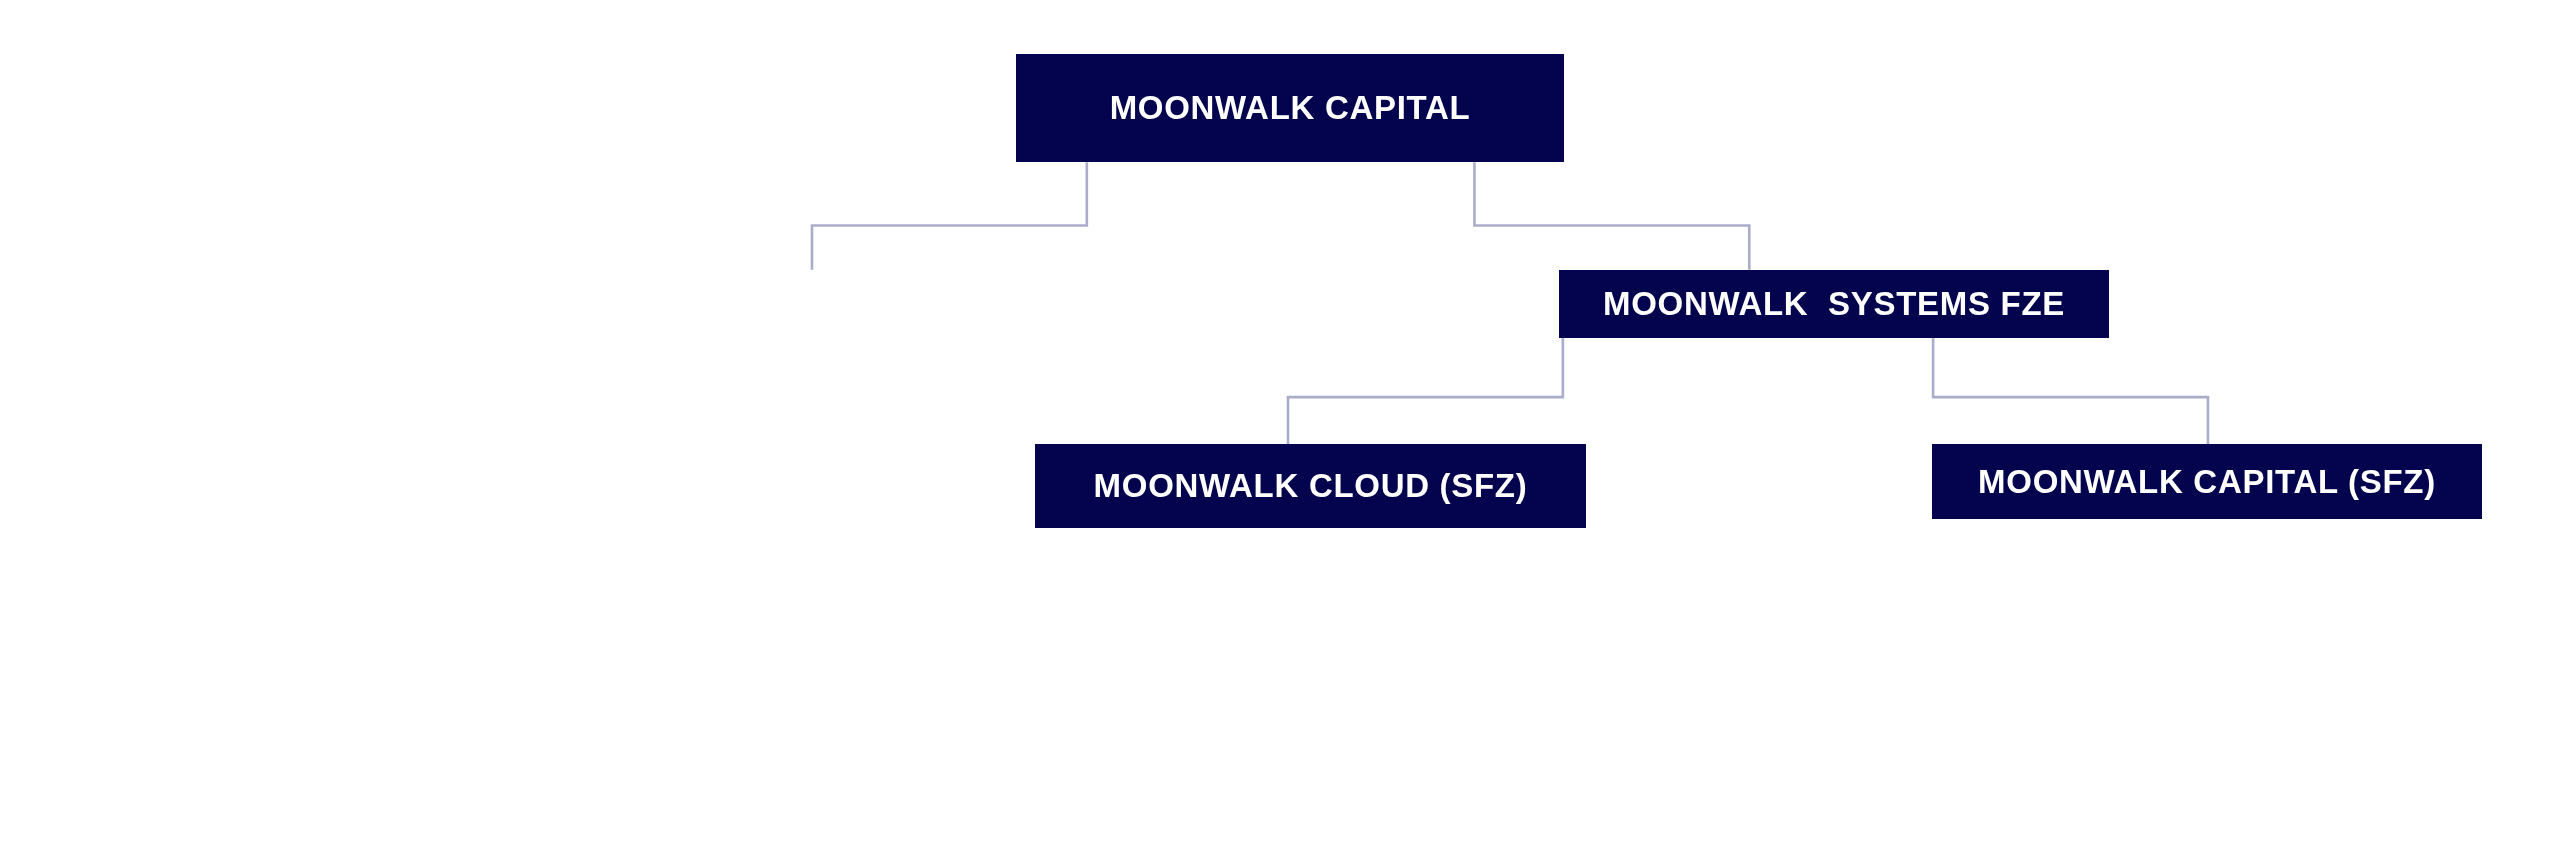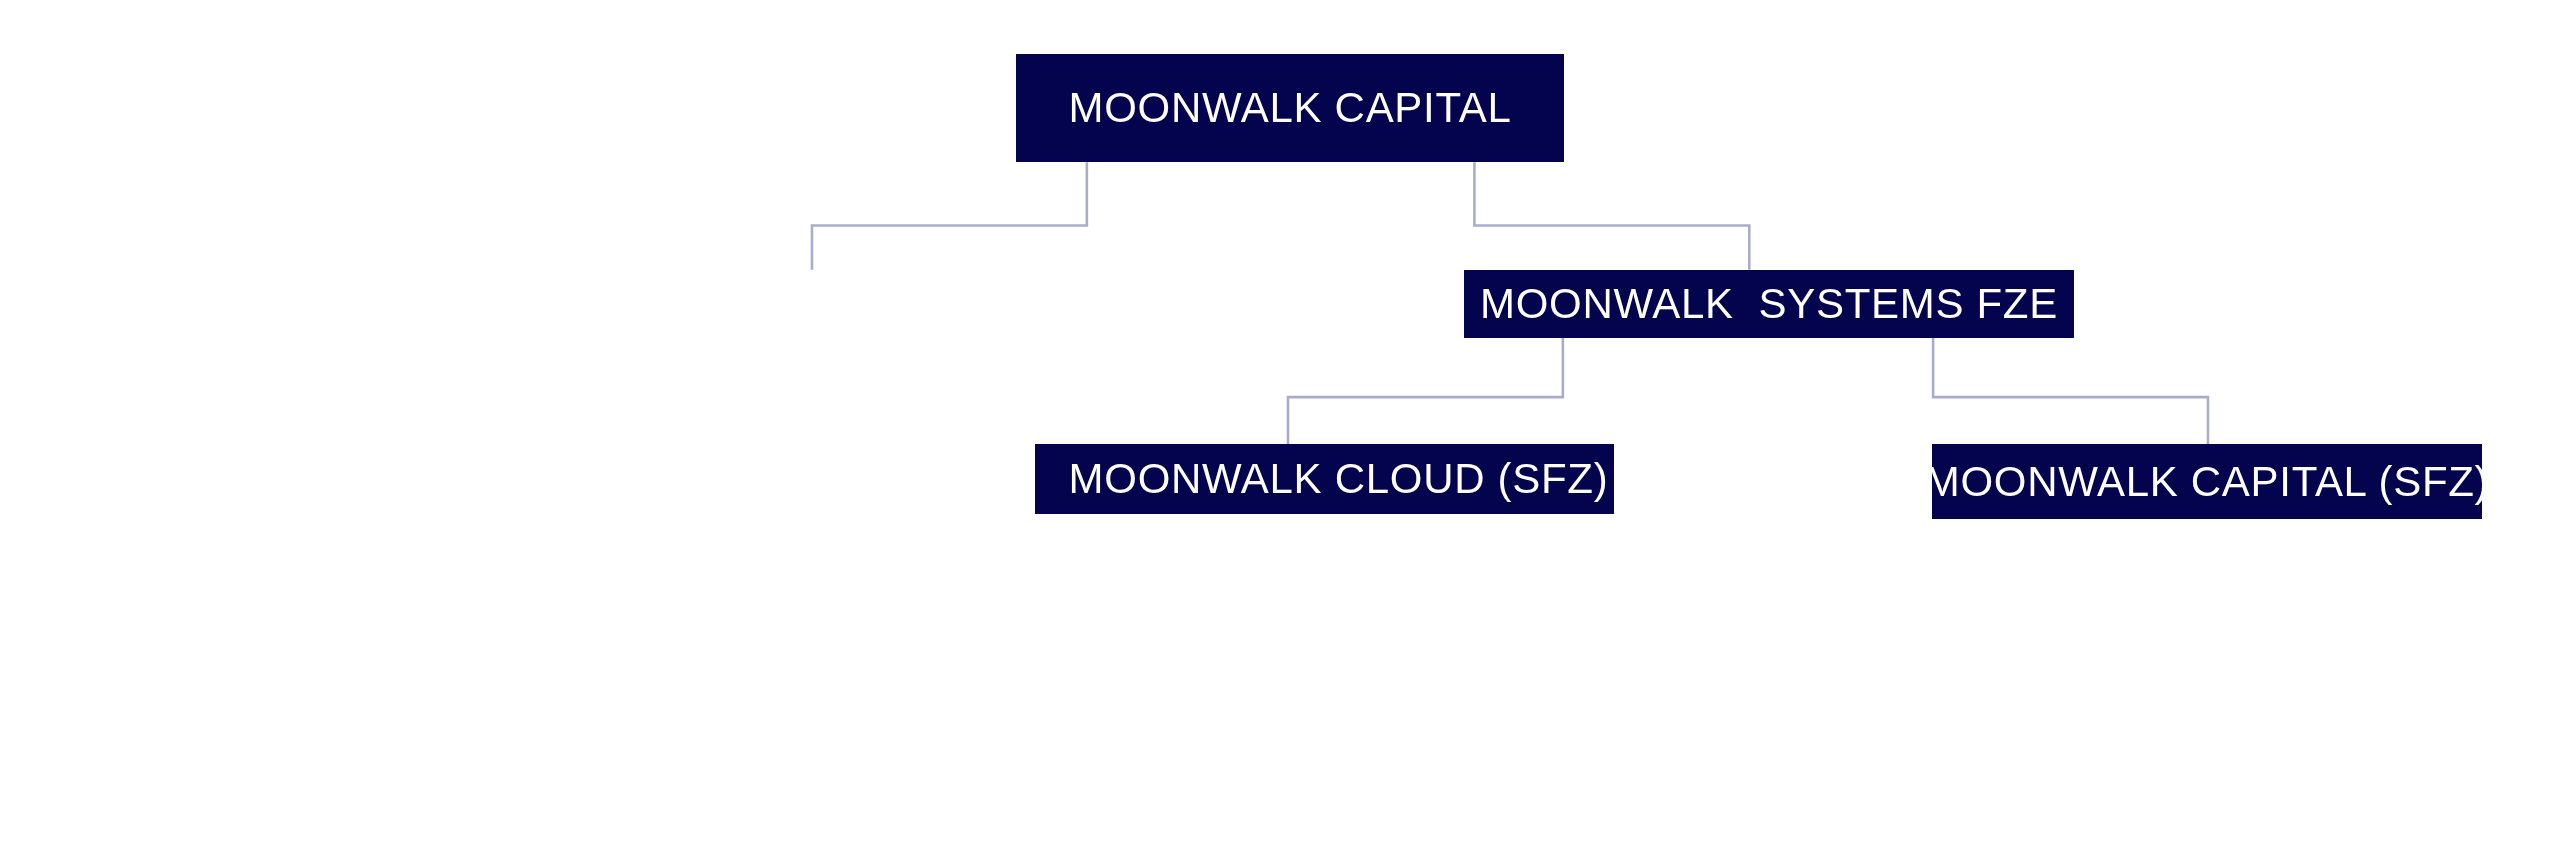--- a/index.html
+++ b/index.html
@@ -31,30 +31,30 @@
   .node {
     position: absolute;
     background: var(--node-fill, #04034e);
     color: var(--node-text, #ffffff);
     display: flex;
     align-items: center;
     justify-content: center;
     text-align: center;
   }
   .node .label {
-    font-size: 42px;
-    font-weight: 400;
+    font-size: 33px;
+    font-weight: 700;
     letter-spacing: 0.7px;
     white-space: pre; 
   }
   
   .node-root        { left: 1016px; top:  54px; width: 548px; height: 108px; }
   .node-hyperfusion { left:  538px; top: 270px; width: 548px; height:  68px; }
-  .node-fze         { left: 1464px; top: 270px; width: 610px; height:  68px; }
-  .node-cloud       { left: 1035px; top: 444px; width: 551px; height:  70px; padding-left: 28px; }
+  .node-fze         { left: 1559px; top: 270px; width: 550px; height:  68px; }
+  .node-cloud       { left: 1035px; top: 444px; width: 551px; height:  84px; }
   .node-sfz         { left: 1932px; top: 444px; width: 550px; height:  75px; }
 </style>
 </head>
 <body>
 
 <div class="canvas">
 
   <svg class="connectors" viewBox="0 0 2970 978" xmlns="http://www.w3.org/2000/svg">
     <path class="connector" d="M 1253 187 L 1253 260 L 936 260 L 936 311"></path>
     <path class="connector" d="M 1700 187 L 1700 260 L 2017 260 L 2017 311"></path>

